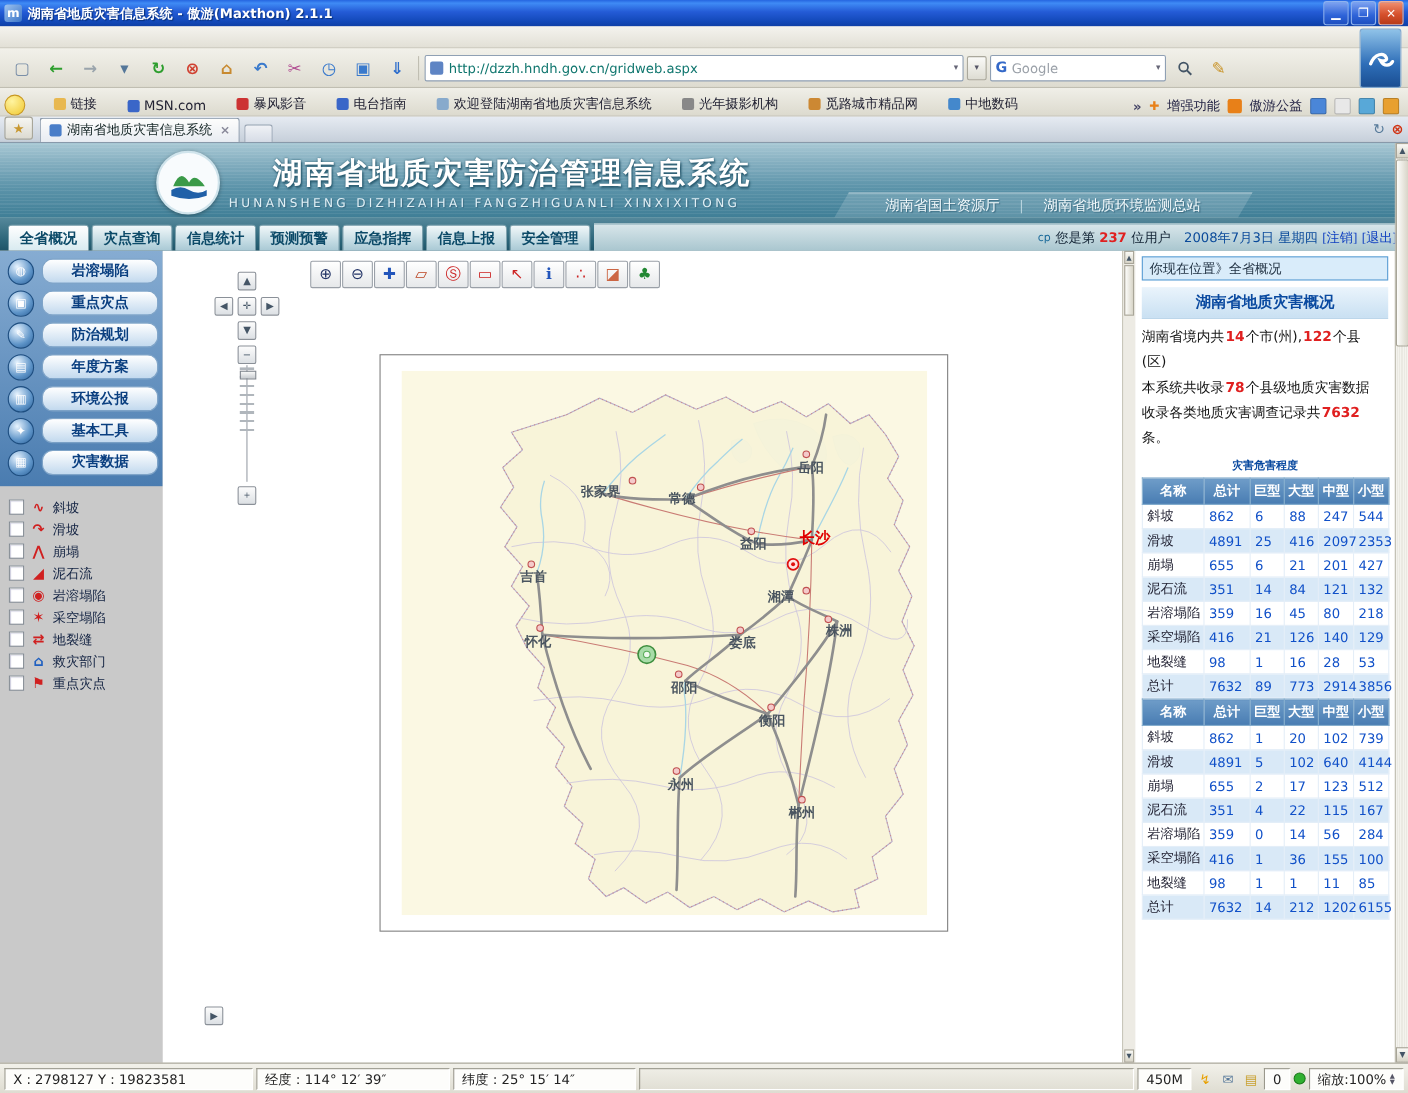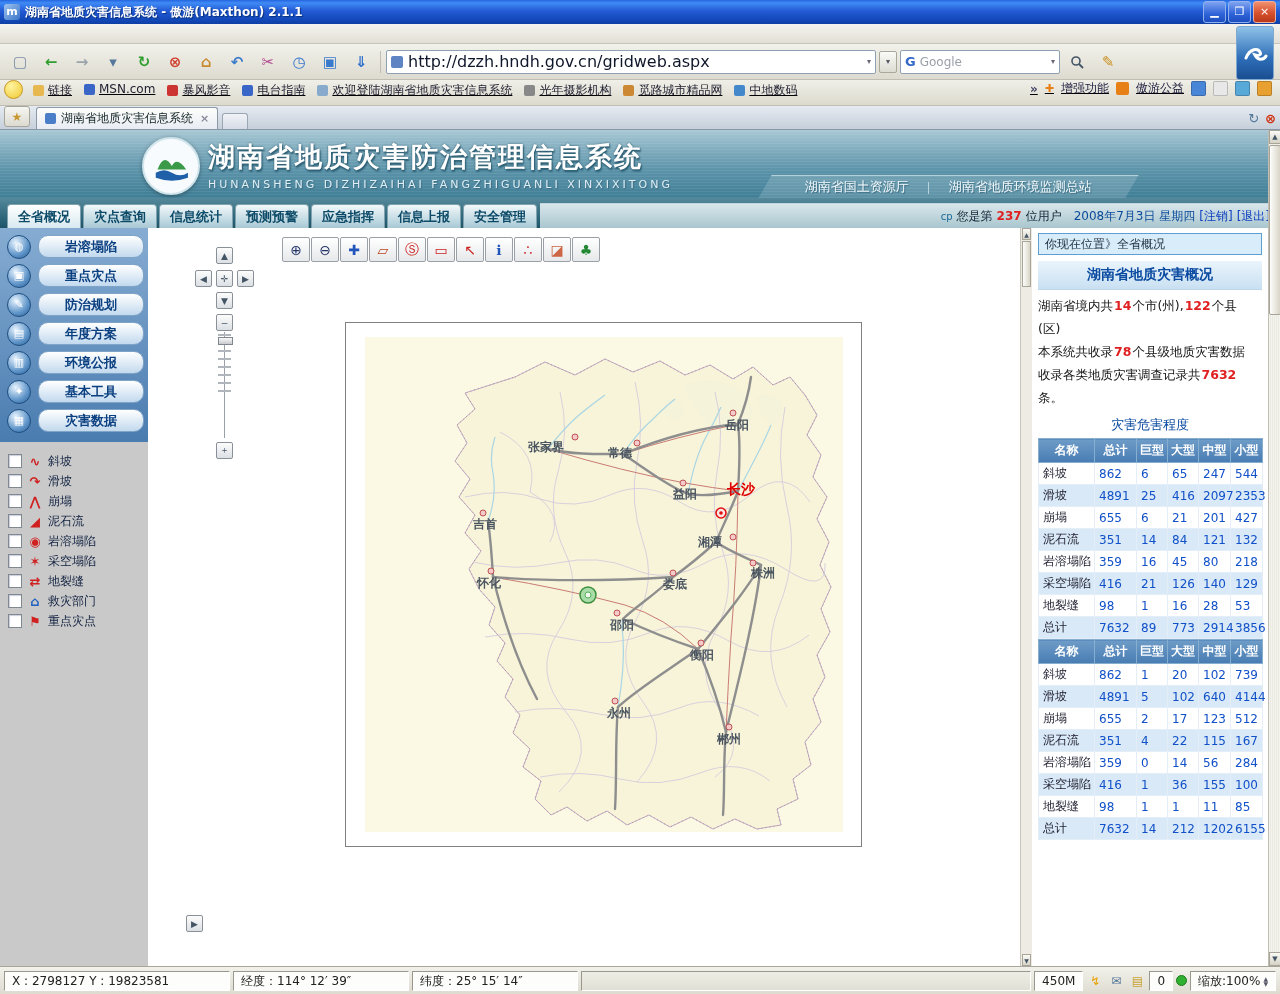--- a/index.html
+++ b/index.html
@@ -32,32 +32,32 @@
   .toolbar{position:absolute;top:44px;left:0;width:100%;height:36px;box-sizing:border-box;
     background:linear-gradient(180deg,#F2F1EA,#DDDBD0);border-bottom:1px solid #C0BEB2;
     display:flex;align-items:center;gap:3px;padding:0 52px 0 6px;}
   .tool-btn{min-width:24px;height:26px;border-radius:3px;display:flex;align-items:center;justify-content:center;
     font-size:15px;font-weight:bold;padding:0 2px;}
   .tool-dd{font-size:8px;color:#667;margin-left:1px;}
   .tool-sep{width:1px;height:22px;background:#C0BEB2;margin:0 2px;}
   .addr{flex:1;max-width:480px;height:22px;background:#fff;border:1px solid #8FA0B4;border-radius:2px;
     display:flex;align-items:center;padding:0 4px;gap:5px;}
   .addr .favicon{width:12px;height:12px;background:#5E84C4;border-radius:2px;flex:0 0 12px;}
-  .addr .url{flex:1;font-size:16px;color:#0f172a;white-space:nowrap;overflow:hidden;}
+  .addr .url{flex:1;font-size:12px;color:#0f766e;white-space:nowrap;overflow:hidden;}
   .mini-btn{width:16px;height:20px;display:flex;align-items:center;justify-content:center;font-size:8px;color:#556;
     background:linear-gradient(180deg,#FAFAF8,#DDDCD2);border:1px solid #AAA89C;border-radius:2px;}
   .search{width:150px;height:22px;background:#fff;border:1px solid #8FA0B4;border-radius:2px;
     display:flex;align-items:center;padding:0 4px;gap:4px;}
   .g-icon{font-weight:bold;color:#3368C8;font-size:13px;}
   .search-text{flex:1;color:#9AA0A8;font-size:12px;}
 
   
   .linksbar{position:absolute;top:80px;left:0;width:100%;height:26px;box-sizing:border-box;
     background:linear-gradient(180deg,#F0EFE8,#DCDACE);border-bottom:1px solid #C0BEB2;
-    display:flex;align-items:flex-start;gap:0;padding:0 4px;text-decoration:underline;}
+    display:flex;align-items:flex-end;gap:16px;padding:0 4px;}
   .smiley{width:17px;height:17px;border-radius:50%;margin-right:4px;
     background:radial-gradient(circle at 35% 30%,#FFF4A0,#F0C830);border:1px solid #C89820;}
   .link-item{display:flex;align-items:center;gap:4px;padding:2px 6px;color:#223;white-space:nowrap;}
   .link-ico{width:11px;height:11px;border-radius:2px;flex:0 0 11px;}
   .links-right{margin-left:auto;display:flex;align-items:center;gap:7px;padding-right:4px;}
   .more-chevron{color:#446;font-weight:bold;}
   .plus-ico{color:#E88018;font-weight:bold;font-size:11px;}
   .charity-ico{width:13px;height:13px;background:#E88018;border-radius:2px;}
   .mini-ico{width:13px;height:13px;border-radius:2px;border:1px solid rgba(0,0,0,.2);}
 
@@ -81,21 +81,21 @@
   
   .banner{position:absolute;top:130px;left:0;width:100%;height:68px;overflow:hidden;
     background:linear-gradient(180deg,#A8C8D4 0%,#7FABBD 30%,#5B93A9 60%,#3F7E96 100%);}
   .banner::before{content:"";position:absolute;inset:0;
     background:repeating-linear-gradient(0deg,rgba(255,255,255,.07) 0 1px,transparent 1px 3px);}
   .banner-logo{position:absolute;left:142px;top:7px;width:54px;height:54px;border-radius:50%;
     background:#F8FBFD;border:2px solid #D0E4EC;box-shadow:0 1px 4px rgba(0,0,0,.35);
     display:flex;align-items:center;justify-content:center;}
   .banner-text{position:absolute;left:208px;top:9px;}
   .banner-title{font-size:27px;font-weight:bold;color:#FFF;letter-spacing:2px;
-    text-shadow:1px 2px 2px #27596E,0 0 2px #27596E;}
+    text-shadow:1px 2px 2px #27596E,0 0 2px #27596E;margin-left:40px;}
   .banner-sub{font-size:11px;color:#E0EFF5;letter-spacing:3px;margin-top:3px;text-shadow:1px 1px 1px #3A6A80;}
   .banner-links{position:absolute;right:148px;bottom:0;height:22px;display:flex;align-items:center;
     background:rgba(255,255,255,.16);border-top:1px solid rgba(255,255,255,.5);
     transform:skewX(-30deg);padding:0 26px;}
   .banner-links>span{transform:skewX(30deg);white-space:nowrap;}
   .banner-link{color:#F4FAFC;font-size:13px;padding:0 14px;text-shadow:1px 1px 1px #3A6A80;}
   .banner-link-sep{color:#CFE4EC;}
 
   
   .navbar{position:absolute;top:198px;left:0;width:100%;height:30px;box-sizing:border-box;
@@ -105,21 +105,21 @@
     border-radius:4px 4px 0 0;background:linear-gradient(180deg,#F2F8FA,#BDD7E0 70%,#A8C8D4);
     color:#0C4A68;font-weight:bold;font-size:13px;display:flex;align-items:center;justify-content:center;
     padding:0 6px;box-sizing:border-box;}
   .nav-tab.active{background:linear-gradient(180deg,#FFFFFF,#D8EAF0);}
   .nav-right{flex:1;height:24px;margin-left:2px;background:linear-gradient(180deg,#D8E6EA,#A9C6CF);
     border-top:1px solid #C2D6DC;display:flex;align-items:center;justify-content:flex-end;gap:4px;
     padding-right:10px;font-size:12px;color:#123;}
   .user-ico{color:#1A6A9A;font-size:10px;}
   .user-count{color:#E02020;font-weight:bold;}
   .nav-date{color:#0A4A9A;margin-left:8px;}
-  .nav-link{color:#1040C0;}
+  .nav-link{color:#1040C0;font-family:Liberation Serif, serif;}
 
   
   .main{position:absolute;top:228px;left:0;width:1268px;height:738px;display:flex;}
 
   .sidebar{width:148px;flex:0 0 148px;background:#C9C9C9;display:flex;flex-direction:column;overflow:hidden;}
   .modules{background:linear-gradient(180deg,#86ACD2,#4A7CB0);padding:4px 0 7px;}
   .module-row{height:29px;display:flex;align-items:center;gap:7px;padding-left:7px;}
   .module-ico{width:22px;height:22px;flex:0 0 22px;border-radius:50%;color:#fff;font-size:11px;
     background:radial-gradient(circle at 35% 30%,#E8F4FF,#5E94C8 60%,#2A5E96);
     border:1px solid #1E4E80;display:flex;align-items:center;justify-content:center;}
@@ -175,21 +175,21 @@
   .ms-thumb{position:absolute;left:1px;top:13px;width:9px;height:46px;box-sizing:border-box;
     background:linear-gradient(90deg,#FDFDFB,#D8D5C8);border:1px solid #A8A598;}
 
   .right-panel{width:236px;flex:0 0 236px;background:#fff;padding:5px 6px;box-sizing:border-box;overflow:hidden;}
   .breadcrumb{height:20px;line-height:20px;background:#D9ECFA;border:1px solid #5C9FD4;color:#234;
     padding:0 6px;margin-bottom:6px;font-size:12px;}
   .overview-title{text-align:center;font-weight:bold;font-size:14px;color:#0A4AA0;
     background:linear-gradient(180deg,#EAF4FC,#C9E0F2);padding:5px 0;margin-bottom:4px;border-bottom:1px solid #BCD6EA;}
   .ov-line{line-height:23px;color:#151515;font-size:12.5px;}
   .red-num{color:#E02020;font-weight:bold;padding:0 1px;}
-  .section-title{text-align:center;font-weight:normal;font-size:13px;color:#0A4AA0;padding:7px 0 4px;}
+  .section-title{text-align:center;font-weight:bold;font-size:10px;color:#0A4AA0;padding:7px 0 4px;}
   table.data{width:100%;border-collapse:collapse;table-layout:fixed;}
   .data th{background:linear-gradient(180deg,#6E9CC8,#487CB2);color:#fff;font-size:12px;font-weight:bold;
     height:21px;border:1px solid #86AECE;}
   .data td{height:21px;border:1px solid #E4EEF8;padding:0 2px;font-size:12px;}
   .data td.name{color:#223;padding-left:4px;}
   .data td.num{color:#1050C8;padding-left:4px;}
   .data tbody tr:nth-child(even){background:#D9E9F7;}
 
   
   .page-scroll{position:absolute;right:0;top:130px;width:12px;height:836px;box-sizing:border-box;
@@ -666,21 +666,21 @@
               <th>大型</th>
               <th>中型</th>
               <th>小型</th>
         </tr>
           </thead>
         <tbody>
           <tr>
             <td class="name">斜坡</td>
             <td class="num">862</td>
             <td class="num">6</td>
-            <td class="num">65</td>
+            <td class="num">88</td>
             <td class="num">247</td>
             <td class="num">544</td>
           </tr>
             <tr>
             <td class="name">滑坡</td>
             <td class="num">4891</td>
             <td class="num">25</td>
             <td class="num">416</td>
             <td class="num">2097</td>
             <td class="num">2353</td>

